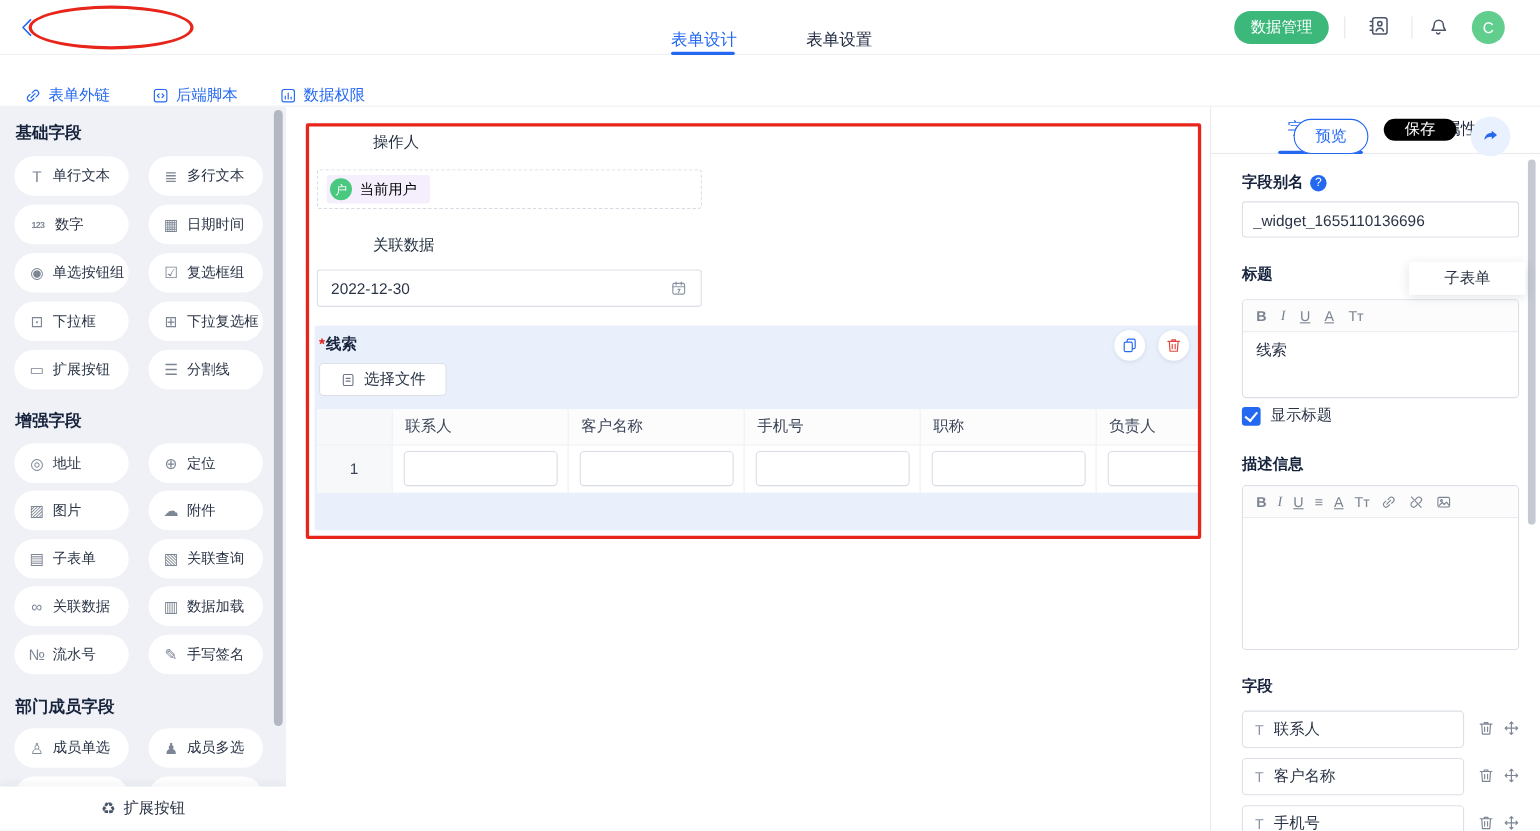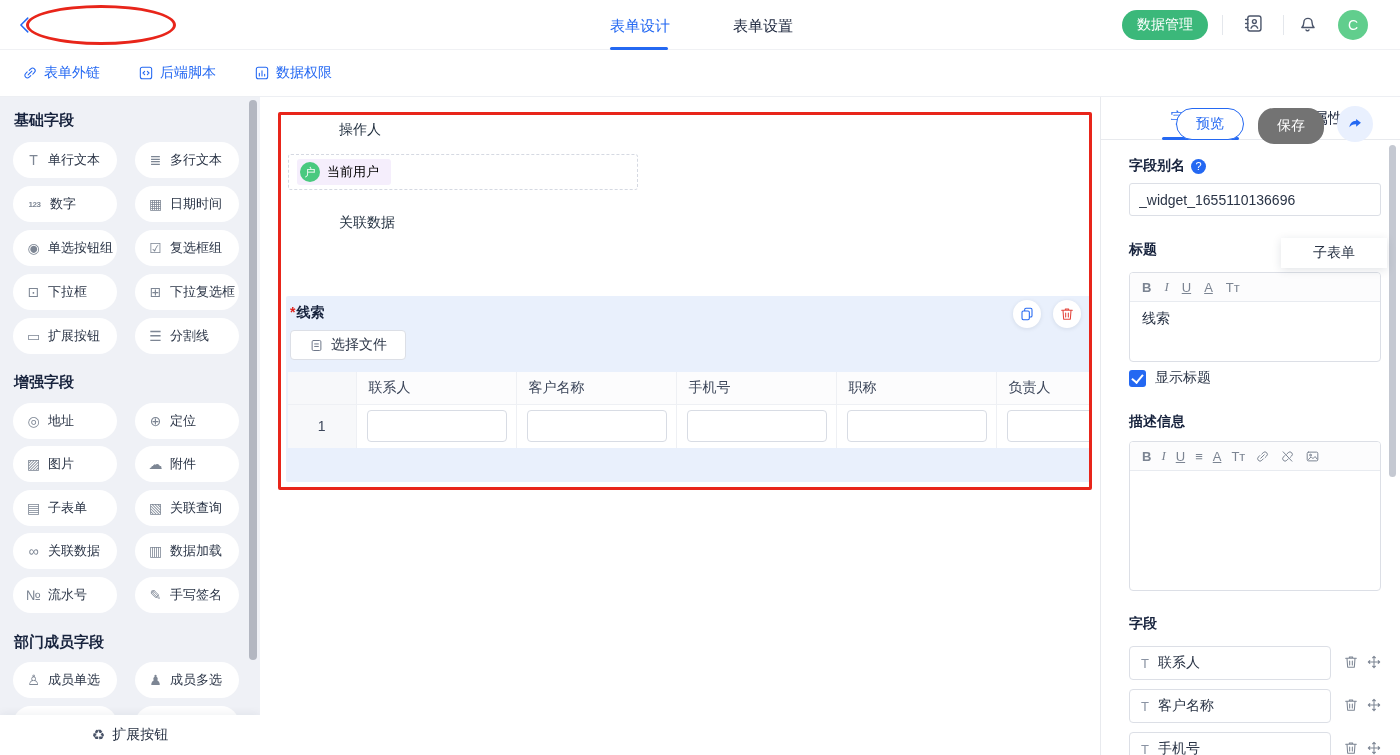--- a/index.html
+++ b/index.html
@@ -8,38 +8,38 @@
   .abs { position:absolute; }
   [data-icon] { display:inline-flex; align-items:center; justify-content:center; }
   [data-icon] svg { width:1em; height:1em; }
   [data-icon] svg * { fill:none; stroke:currentColor; stroke-width:1.6; stroke-linecap:round; stroke-linejoin:round; }
 
   
   .header { position:absolute; top:0; left:0; width:1400px; height:50px; background:#fff; border-bottom:1px solid #f0f1f4; z-index:5; }
   .back { left:14px; top:14px; font-size:22px; color:#2468f2; cursor:pointer; }
   .doc-title { left:40px; top:0; line-height:50px; font-size:16px; font-weight:500; color:#17233d; }
   .ellipse-note { left:26px; top:5px; width:150px; height:40px; border:3px solid #e8251a; border-radius:50%; z-index:30; pointer-events:none; }
-  .htab { top:1px; height:38px; line-height:49px; font-size:15px; color:#202a40; text-align:center; cursor:pointer; }
+  .htab { top:12px; height:38px; line-height:49px; font-size:15px; color:#202a40; text-align:center; cursor:pointer; }
   .htab.active { color:#2468f2; }
   .htab-line { top:47px; height:3px; background:#2468f2; border-radius:2px; }
   .pill-green { left:1122px; top:10px; width:86px; height:30px; border-radius:15px; background:#3bb87a; color:#fff;
     font-size:14px; display:flex; align-items:center; justify-content:center; cursor:pointer; }
   .hdiv { top:15px; width:1px; height:20px; background:#e4e7ec; }
   .hicon { top:13px; font-size:21px; color:#4c566b; cursor:pointer; }
   .avatar { left:1338px; top:10px; width:30px; height:30px; border-radius:50%; background:#61ce8d; color:#fff;
     font-size:14px; display:flex; align-items:center; justify-content:center; cursor:pointer; }
 
   
   .toolbar2 { position:absolute; top:50px; left:0; width:1400px; height:47px; background:#fff; border-bottom:1px solid #edeff3; z-index:4; }
-  .tb-links { left:22px; top:0; height:46px; display:flex; align-items:center; gap:38px; }
+  .tb-links { left:22px; top:0; height:46px; display:flex; align-items:flex-end; gap:38px; }
   .tb-link { display:flex; align-items:center; gap:6px; color:#2468f2; font-size:14px; cursor:pointer; }
   .tb-link [data-icon]{ font-size:16px; }
   .btn-outline { left:1176px; top:58px; width:68px; height:32px; border:1px solid #2468f2; color:#2468f2; background:#fff;
     border-radius:16px; font-size:14px; display:flex; align-items:center; justify-content:center; cursor:pointer; }
-  .btn-primary { left:1258px; top:58px; width:66px; height:36px; background:#737373; color:#fff;
+  .btn-primary { left:1258px; top:58px; width:66px; height:20px; background:#000000; color:#fff;
     border-radius:16px; font-size:14px; display:flex; align-items:center; justify-content:center; cursor:pointer; }
   .btn-share { left:1337px; top:56px; width:36px; height:36px; border-radius:50%; background:#e9f0fe; color:#2468f2;
     font-size:18px; display:flex; align-items:center; justify-content:center; cursor:pointer; }
   .btn-share svg *{ stroke:none; }
 
   
   .sidebar { position:absolute; top:97px; left:0; width:260px; height:658px; background:#eff1f6; overflow:hidden; }
   .sb-sec { left:14px; font-size:15px; font-weight:bold; color:#17233d; }
   .sb-item { position:absolute; width:104px; height:36px; background:#fff; border-radius:18px; display:flex; align-items:center;
     padding-left:13px; gap:7px; font-size:13px; color:#2a3446; cursor:grab; white-space:nowrap; overflow:hidden; }
@@ -301,20 +301,29 @@
 <div class="canvas">
   <div class="abs f-label" style="left:35px;top:24px;">操作人</div>
   <div class="abs dash-input">
     <span class="user-tag">
       <span class="uc">户</span>
       <span class="ut">当前用户</span>
     </span>
   </div>
 
   <div class="abs f-label" style="left:35px;top:117px;">关联数据</div>
+  <div class="abs date-input">
+    <span>2022-12-30</span>
+    <span class="cal" data-icon="calendar">
+        <svg viewBox="0 0 24 24">
+          <rect x="4" y="5.5" width="16" height="14.5" rx="2"></rect>
+          <path d="M4 10h16M8.5 3.5v4M15.5 3.5v4M11 13.5h2.8l-2.2 4.5"></path>
+        </svg>
+      </span>
+  </div>
 
   <div class="abs subform">
     <div class="abs sf-label"><span class="req">*</span><span>线索</span></div>
     <div class="circ copy">
         <span data-icon="copy">
           <svg viewBox="0 0 24 24">
             <rect x="8.5" y="3.5" width="11" height="13" rx="2"></rect>
             <rect x="4.5" y="7.5" width="11" height="13" rx="2" style="fill:#fff"></rect>
           </svg>
         </span>

